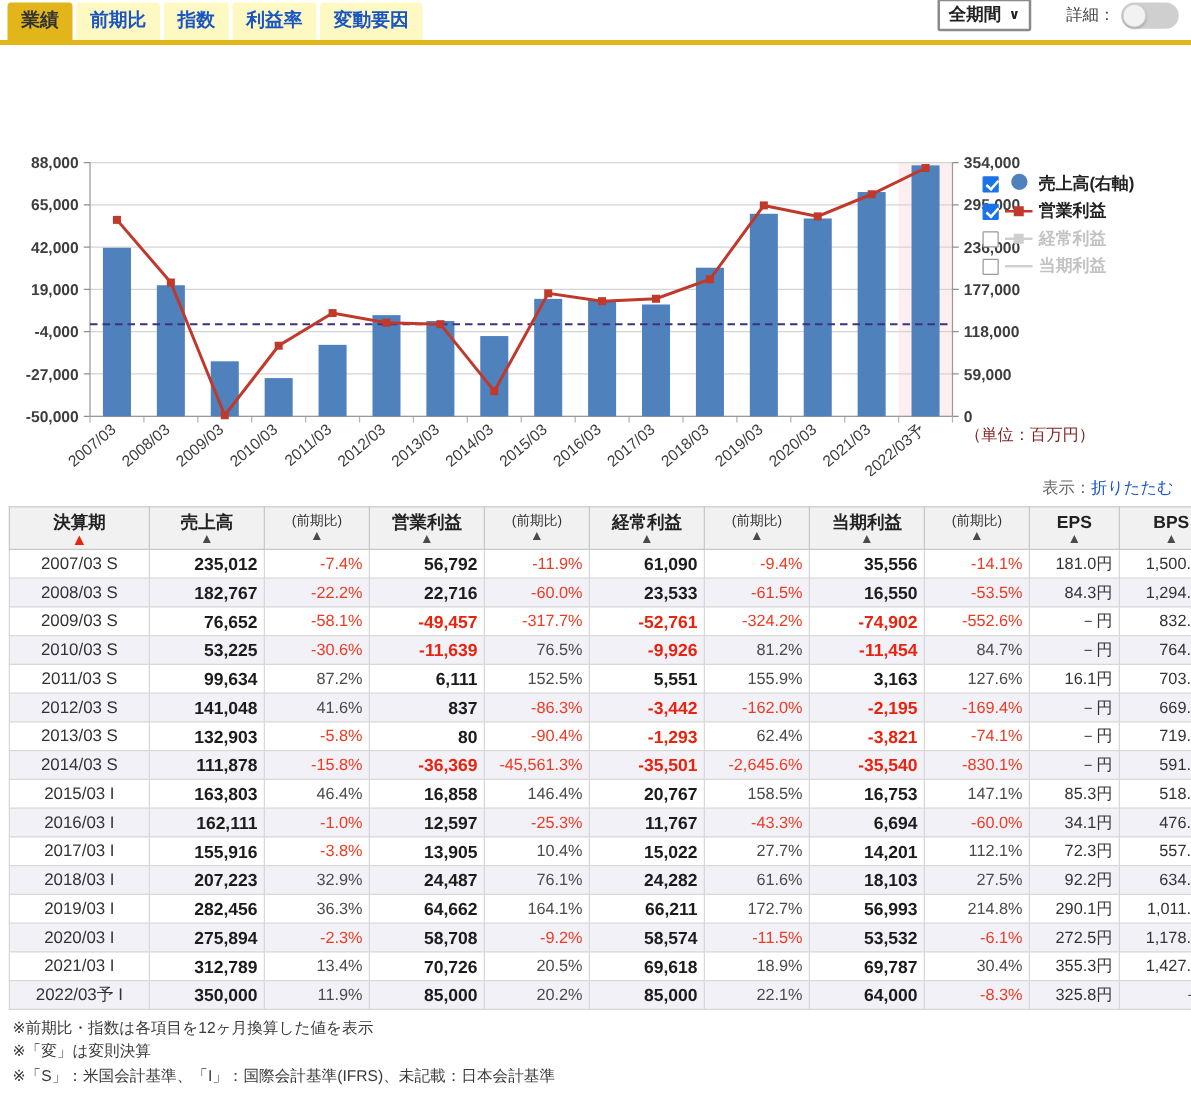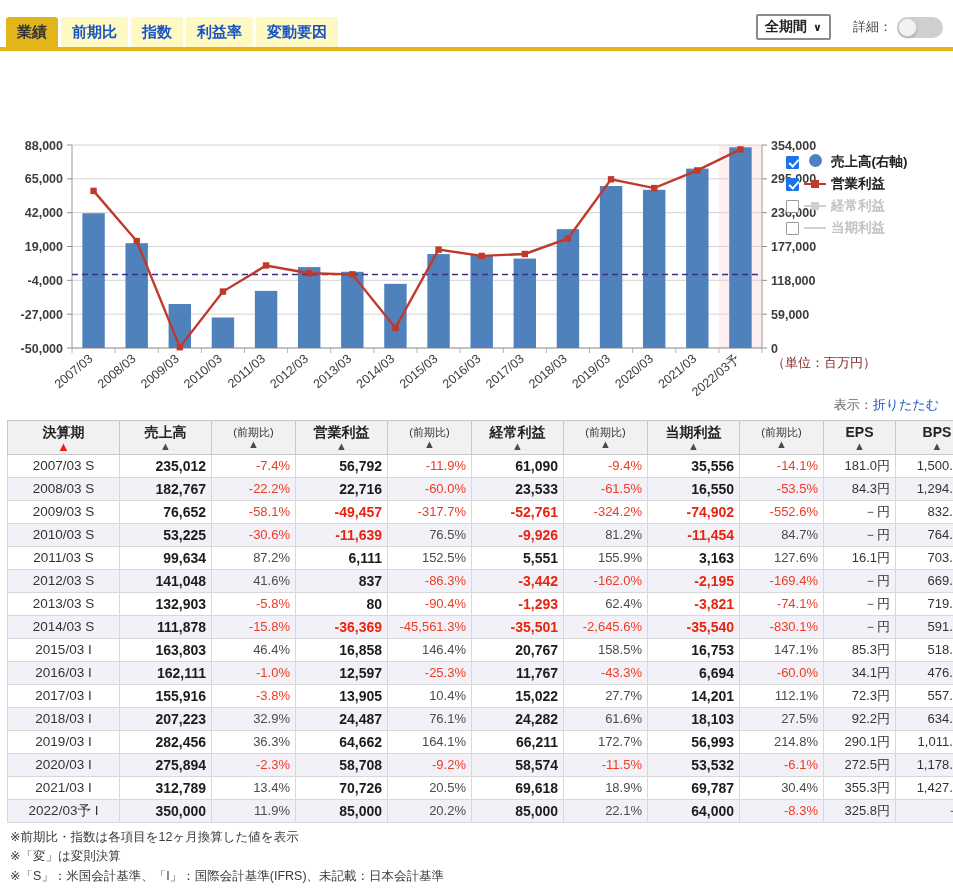--- a/index.html
+++ b/index.html
@@ -9,21 +9,21 @@
     width: 953px; height: 888px;
     background: #ffffff;
     font-family: "Liberation Sans", "DejaVu Sans", sans-serif;
     color: #333;
     overflow: hidden;
   }
 
   
   .tabbar {
     position: relative;
-    height: 51px;
+    height: 36px;
     display: flex;
     align-items: flex-end;
     padding-left: 6px;
     border-bottom: 4px solid #e2b51b;
     background: #ffffff;
   }
   .tab {
     height: 30px;
     line-height: 30px;
     padding: 0 11px;
@@ -40,21 +40,21 @@
     background: #e2b51b;
     color: #333333;
   }
 
   .tabbar-right {
     position: absolute;
     right: 10px;
     bottom: 7px;
     display: flex;
     align-items: center;
-    gap: 22px;
+    gap: 28px;
     margin-top: 8px;
   }
   .period-select {
     display: flex;
     align-items: center;
     gap: 6px;
     border: 2px solid #8a8a8a;
     background: #ffffff;
     padding: 2px 7px;
     font-size: 14px;

